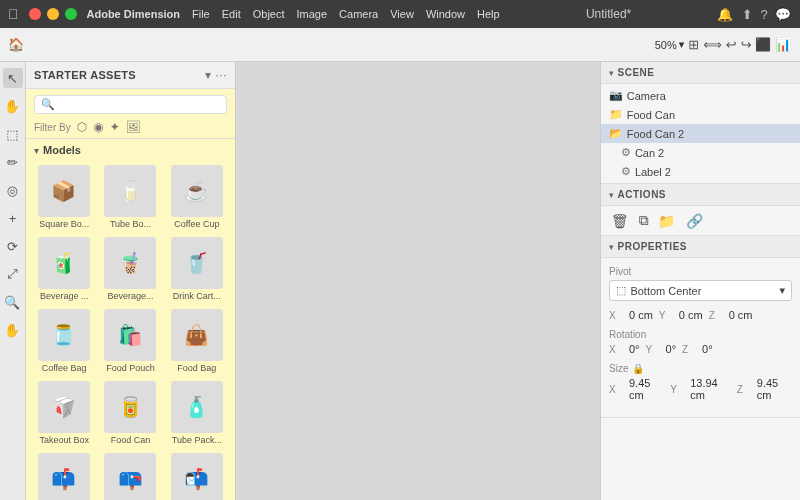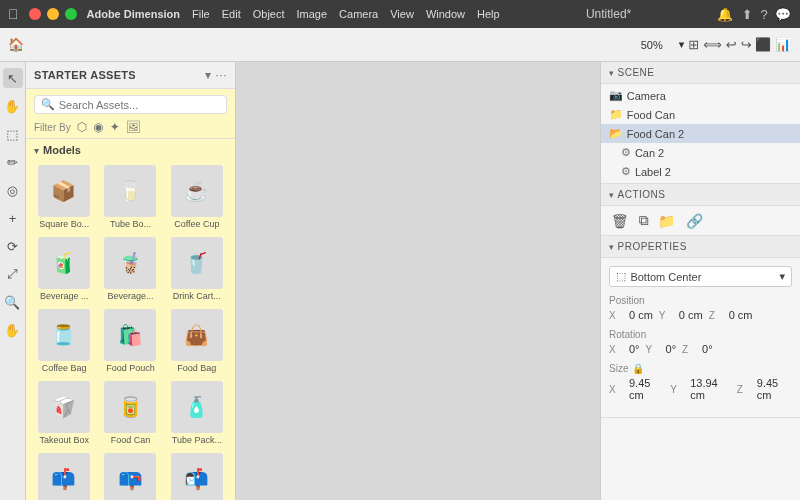--- a/index.html
+++ b/index.html
@@ -39,21 +39,21 @@
     .tab {
       padding: 4px 14px;
       font-size: 11px;
       cursor: pointer;
       border-bottom: 2px solid transparent;
       color: #555;
     }
     .tab.active { border-bottom: 2px solid #007aff; color: #333; font-weight: 500; }
     .toolbar-spacer { flex: 1; }
     .toolbar-center { display: flex; align-items: center; gap: 4px; }
-    .toolbar-zoom { display: flex; align-items: center; gap: 16px; text-align: center; }
+    .toolbar-zoom { display: flex; align-items: center; gap: 2px; text-align: center; }
     .tb-icon { font-size: 13px; color: #555; cursor: pointer; }
 
     
     #main {
       display: flex;
       height: calc(500px - 28px - 34px);
     }
 
     
     #tools {
@@ -190,21 +190,21 @@
     .right-section-header {
       display: flex;
       align-items: center;
       padding: 5px 8px;
       gap: 4px;
       cursor: pointer;
       background: #ececec;
       border-bottom: 1px solid #ddd;
     }
     .rs-toggle { font-size: 9px; color: #666; }
-    .rs-title { font-size: 10px; font-weight: 400; color: #555; text-transform: uppercase; letter-spacing: 0.5px; }
+    .rs-title { font-size: 10px; font-weight: 700; color: #555; text-transform: uppercase; letter-spacing: 0.5px; }
 
     .scene-tree { padding: 2px 0; }
     .tree-item {
       display: flex;
       align-items: center;
       padding: 3px 8px;
       gap: 4px;
       cursor: pointer;
       font-size: 11px;
       color: #444;
@@ -308,21 +308,20 @@
     <div class="panel-header">
       <span class="panel-title">STARTER ASSETS</span>
       <div class="panel-header-icons">
         <span class="ph-icon">▾</span>
         <span class="ph-icon">···</span>
       </div>
     </div>
 
     <div class="search-bar">
       <span style="color:#aaa;font-size:11px;">🔍</span>
-      <input type="text" placeholder="Search Assets..." style="">
     </div>
 
     <div class="filter-bar">
       <span class="filter-label">Filter By</span>
       <div class="filter-icons">
         <span class="fi">⬡</span>
         <span class="fi">◉</span>
         <span class="fi">✦</span>
         <span class="fi">🖼</span>
       </div>
@@ -444,31 +443,31 @@
     </div>
 
     <div class="right-section">
       <div class="right-section-header">
         <span class="rs-toggle">▾</span>
         <span class="rs-title">PROPERTIES</span>
       </div>
       <div class="properties-content">
 
         <div class="prop-group">
+          <div class="prop-label">Pivot</div>
           <div class="prop-dropdown">
             <span style="display:flex;align-items:center;gap:4px;">
               <span>⬚</span>
               <span>Bottom Center</span>
             </span>
             <span>▾</span>
           </div>
         </div>
 
         <div class="prop-group">
-          <div class="prop-label">Position</div>
           <div class="prop-row">
             <span class="prop-xyz">X</span>
             <span class="prop-val">0 cm</span>
             <span class="prop-xyz">Y</span>
             <span class="prop-val">0 cm</span>
             <span class="prop-xyz">Z</span>
             <span class="prop-val">0 cm</span>
           </div>
         </div>
 

